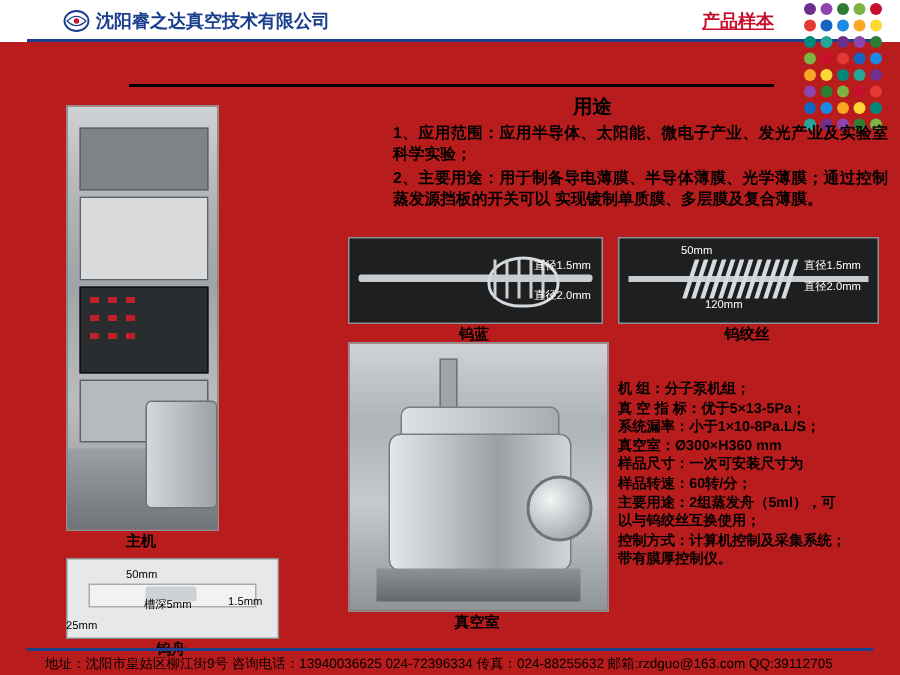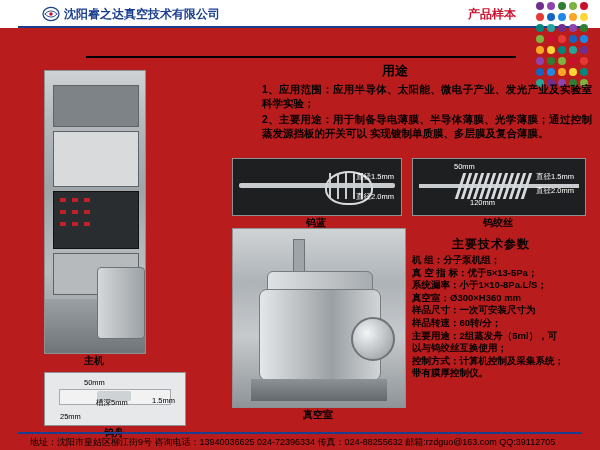--- a/index.html
+++ b/index.html
@@ -9,21 +9,21 @@
     background:#ffffff;
     color:#000;
   }
   #page{position:relative;width:600px;height:450px;background:#b91c1c;}
 
   
   .hdr{position:absolute;left:0;top:0;width:600px;height:28px;background:#fff;}
   .hdr-rule{position:absolute;left:18px;top:26px;width:564px;height:2px;background:#1a3f8f;}
   .logo{position:absolute;left:42px;top:6px;width:18px;height:16px;}
   .company{position:absolute;left:64px;top:6px;font-size:12px;font-weight:bold;color:#1a3f8f;letter-spacing:0px;}
-  .sample{position:absolute;left:468px;top:6px;font-size:12px;font-weight:bold;color:#c8102e;}
+  .sample{position:absolute;left:468px;top:6px;font-size:12px;font-weight:bold;color:#c8102e;text-decoration:underline;}
 
   
   .dots{position:absolute;right:6px;top:2px;width:58px;height:92px;}
   .dot{position:absolute;width:8px;height:8px;border-radius:50%;}
 
   
   .title-wrap{position:absolute;left:60px;top:32px;width:480px;height:24px;text-align:center;}
   .title{font-size:17px;font-weight:bold;color:#000;letter-spacing:0.5px;}
   .title-rule{position:absolute;left:86px;top:56px;width:430px;height:2px;background:#000;}
 
@@ -176,21 +176,21 @@
     <div class="base"></div>
     <div class="chamber"></div>
   </div>
   <div class="cap" id="cap-main">主机</div>
 
   <div class="photo" id="photo-boat">
     <div class="strip"></div>
     <div class="dent"></div>
   </div>
   <div class="dimtxt" style="left:84px;top:378px;">50mm</div>
-  <div class="dimtxt" style="left:60px;top:412px;">25mm</div>
+  <div class="dimtxt" style="left:44px;top:412px;">25mm</div>
   <div class="dimtxt" style="left:152px;top:396px;">1.5mm</div>
   <div class="dimtxt" style="left:96px;top:358px;margin-top:40px;">槽深5mm</div>
   <div class="cap" id="cap-boat">钨舟</div>
 
   <div class="photo" id="photo-basket">
     <div class="bar"></div>
     <div class="coil"></div>
     <div class="coilline" style="left:96px"></div>
     <div class="coilline" style="left:104px"></div>
     <div class="coilline" style="left:112px"></div>
@@ -226,21 +226,20 @@
 
   <div class="photo" id="photo-vac">
     <div class="stem"></div>
     <div class="lid"></div>
     <div class="body"></div>
     <div class="port"></div>
     <div class="foot"></div>
   </div>
   <div class="cap" id="cap-vac">真空室</div>
 
-  <div class="spec-head">主要技术参数</div>
   <div class="spec-body">
     <div>机      组：分子泵机组；</div>
     <div>真 空 指 标：优于5×13-5Pa；</div>
     <div>系统漏率：小于1×10-8Pa.L/S；</div>
     <div>真空室：Ø300×H360 mm</div>
     <div>样品尺寸：一次可安装尺寸为</div>
     <div>样品转速：60转/分；</div>
     <div>主要用途：2组蒸发舟（5ml），可</div>
     <div>以与钨绞丝互换使用；</div>
     <div>控制方式：计算机控制及采集系统；</div>

